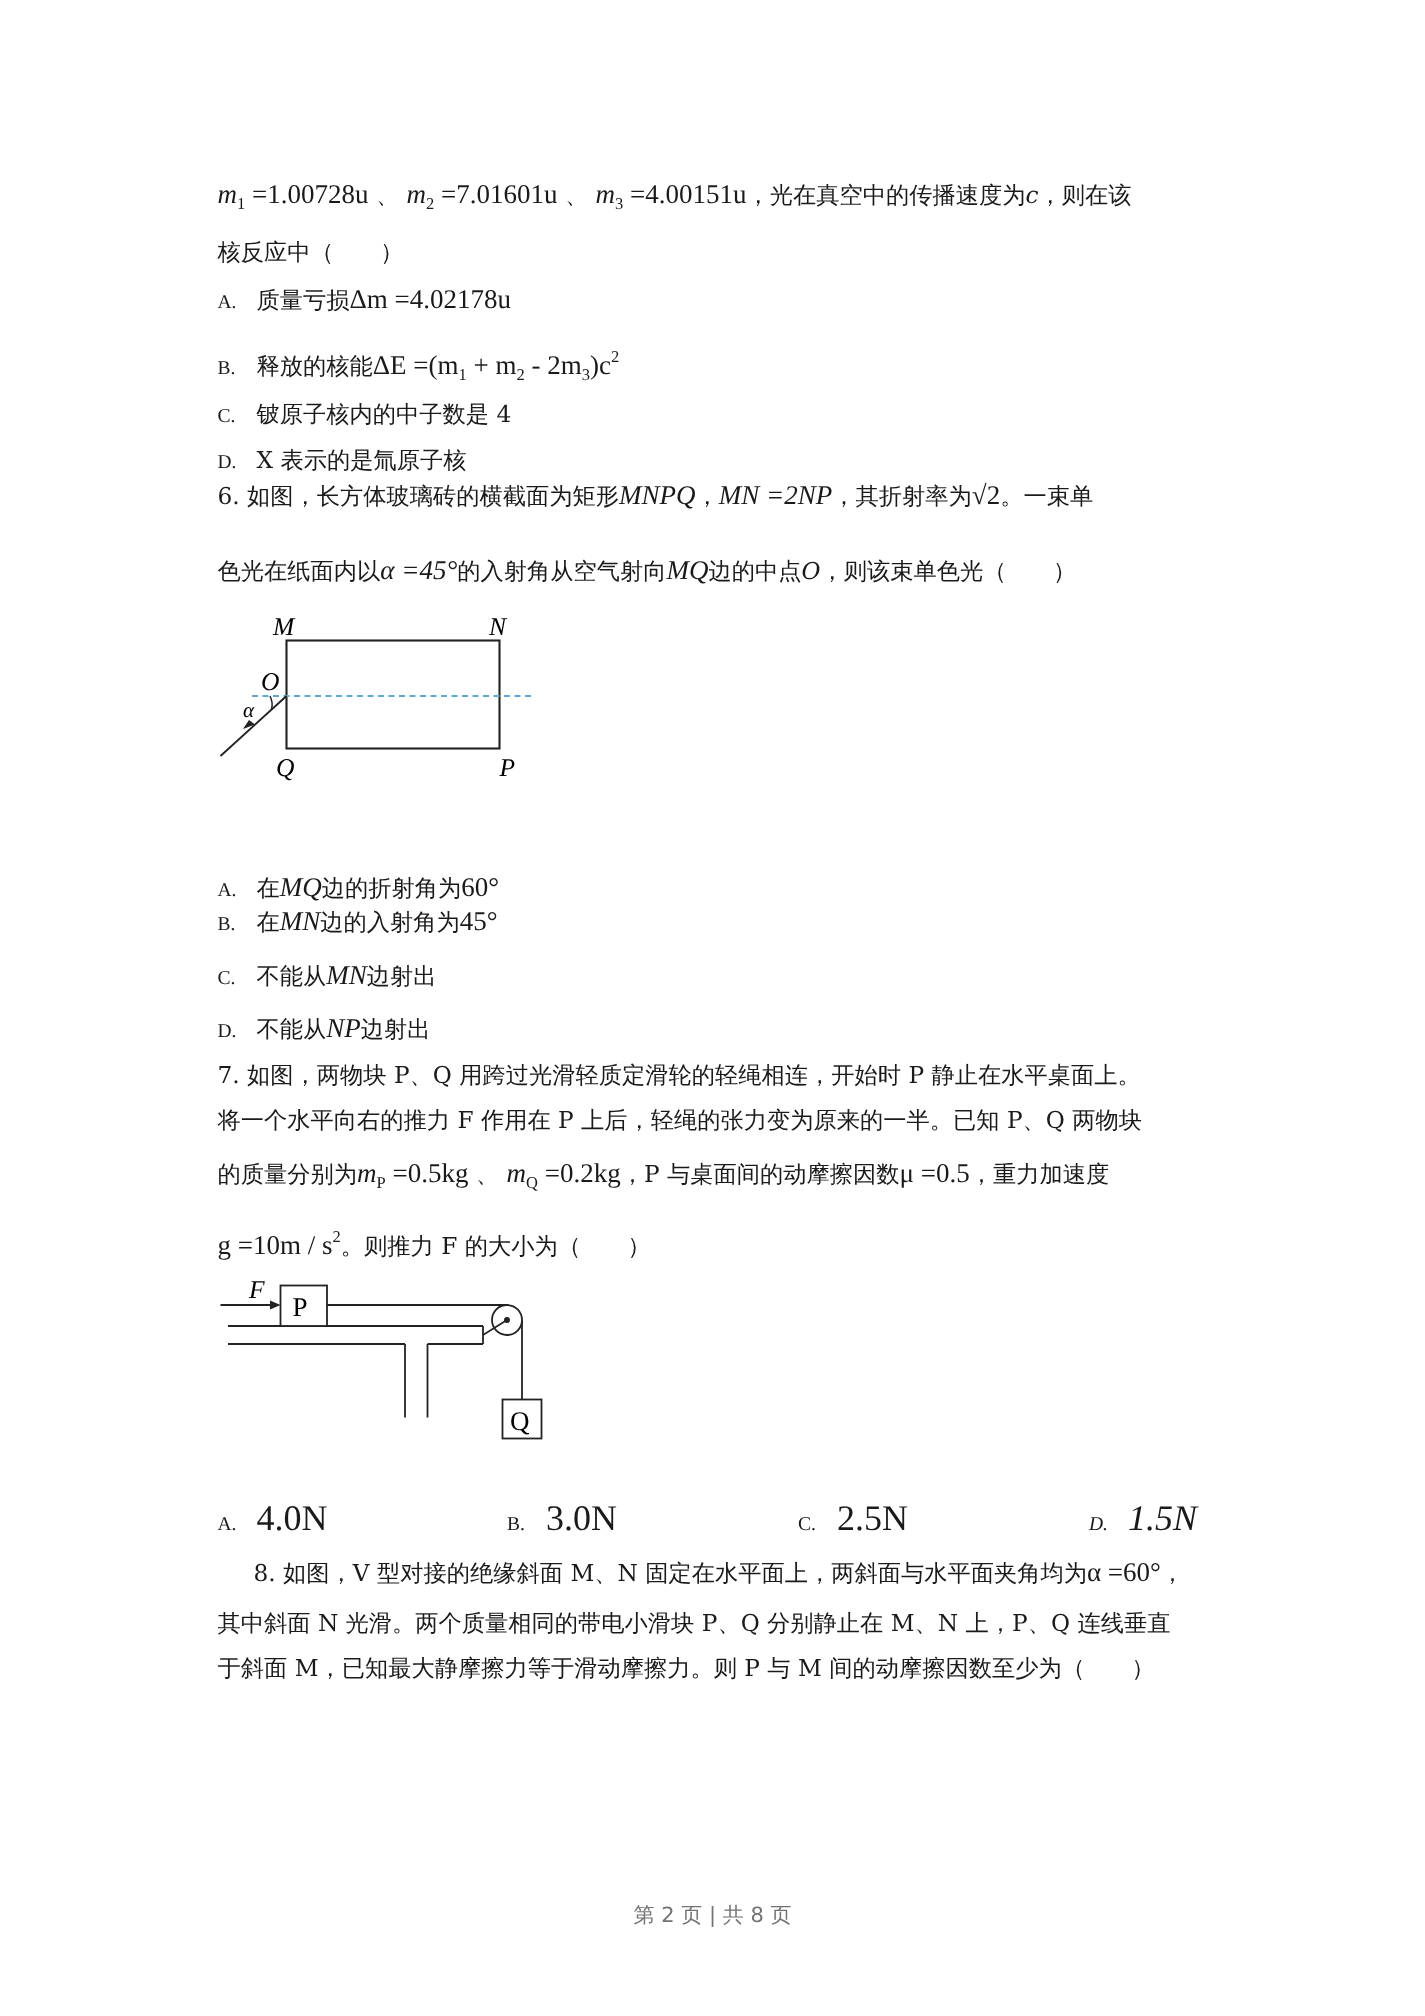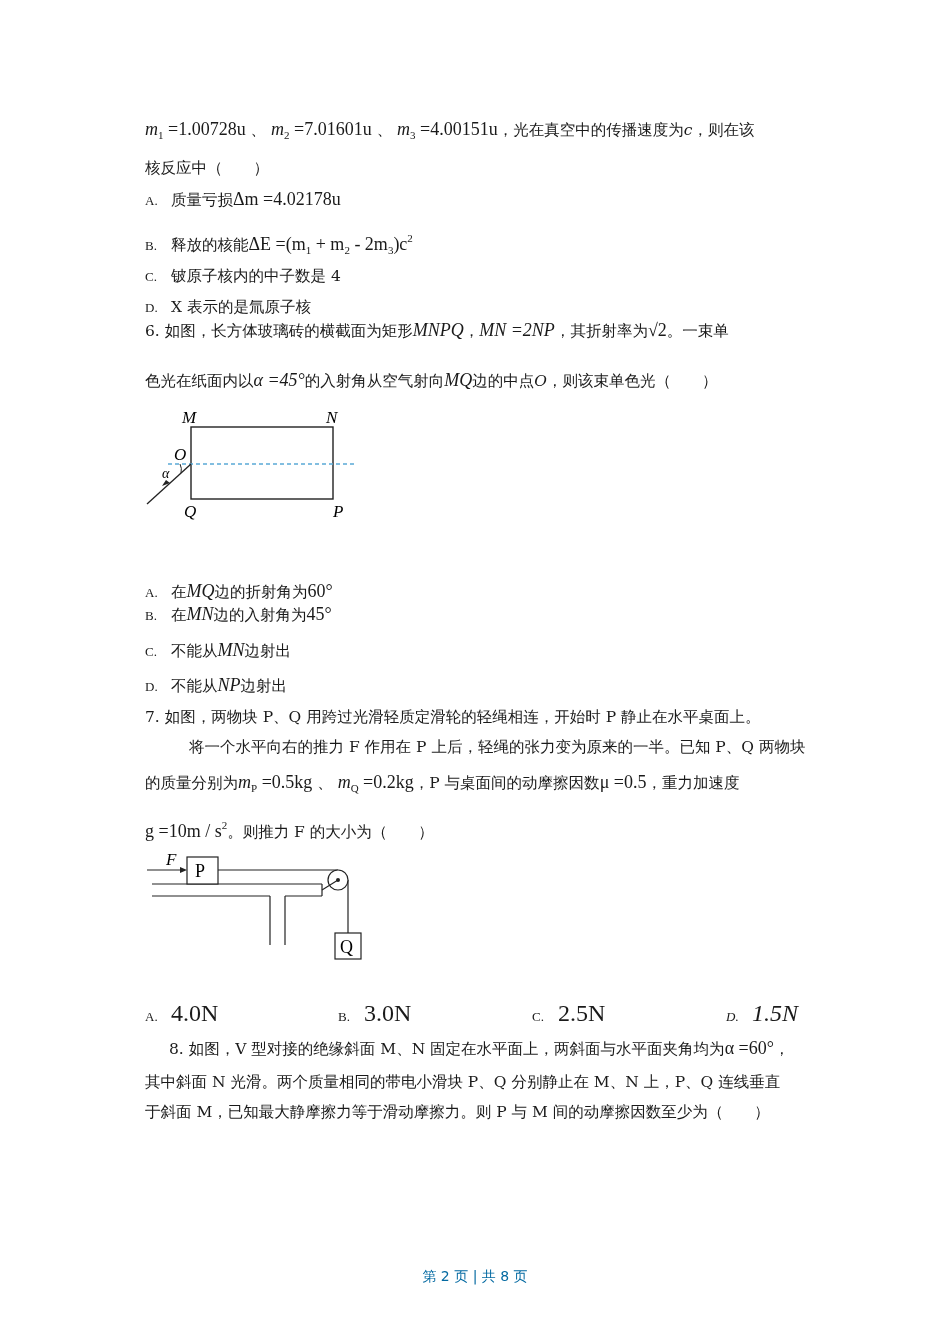--- a/index.html
+++ b/index.html
@@ -4,21 +4,21 @@
 <style>
   html, body { margin:0; padding:0; background:#ffffff; }
   body { width:950px; height:1344px; position:relative; overflow:hidden;
          font-family:"DejaVu Serif","Liberation Serif",serif; color:#1a1a1a; }
   .line { position:absolute; left:145px; white-space:nowrap; font-size:15.5px; line-height:20px; }
   .math { font-family:"Liberation Serif","DejaVu Serif",serif; font-size:18px; }
   .mi { font-style:italic; }
   .sub { font-size:11px; vertical-align:-4px; }
   .sup { font-size:11px; vertical-align:8px; }
   .opt-letter { font-family:"Liberation Serif",serif; font-size:13px; display:inline-block; width:26px; }
-  .footer { position:absolute; top:1268px; left:0; width:950px; text-align:center; font-size:14px; color:#0369a1; font-family:"DejaVu Sans",sans-serif; }
+  .footer { position:absolute; top:1268px; left:0; width:950px; text-align:center; font-size:14px; color:#737373; font-family:"DejaVu Sans",sans-serif; }
   .diagram { position:absolute; }
   .opt-row { position:absolute; left:145px; width:660px; top:1000px; height:24px; }
   .opt-row .cell { position:absolute; top:0; white-space:nowrap; }
   .opt-row .val { font-family:"Liberation Serif",serif; font-size:24px; }
 </style>
 </head>
 <body>
 
 <div class="line" style="top:119px;">
   <span class="math"><span class="mi">m</span><span class="sub">1</span> <span>=1.00728u</span></span>
@@ -70,21 +70,21 @@
   <span class="opt-letter">B.</span><span>在</span><span class="math mi">MN</span><span>边的入射角为</span><span class="math">45°</span>
 </div>
 <div class="line" style="top:640px;">
   <span class="opt-letter">C.</span><span>不能从</span><span class="math mi">MN</span><span>边射出</span>
 </div>
 <div class="line" style="top:675px;">
   <span class="opt-letter">D.</span><span>不能从</span><span class="math mi">NP</span><span>边射出</span>
 </div>
 
 <div class="line" style="top:707px;">7. 如图，两物块 P、Q 用跨过光滑轻质定滑轮的轻绳相连，开始时 P 静止在水平桌面上。</div>
-<div class="line" style="top:737px;margin-left:44px;">将一个水平向右的推力 F 作用在 P 上后，轻绳的张力变为原来的一半。已知 P、Q 两物块</div>
+<div class="line" style="top:737px;">将一个水平向右的推力 F 作用在 P 上后，轻绳的张力变为原来的一半。已知 P、Q 两物块</div>
 <div class="line" style="top:772px;">
   <span>的质量分别为</span><span class="math"><span class="mi">m</span><span class="sub">P</span> <span>=0.5kg</span></span>
   <span>、</span>
   <span class="math"><span class="mi">m</span><span class="sub">Q</span> <span>=0.2kg</span></span><span>，P 与桌面间的动摩擦因数</span><span class="math">μ =0.5</span><span>，重力加速度</span>
 </div>
 <div class="line" style="top:815px;">
   <span class="math"><span>g =10m / s</span><span class="sup">2</span></span><span>。则推力 F 的大小为（　　）</span>
 </div>
 
 <svg class="diagram" style="left:140px; top:845px;" width="240" height="125" viewBox="0 0 240 125">

